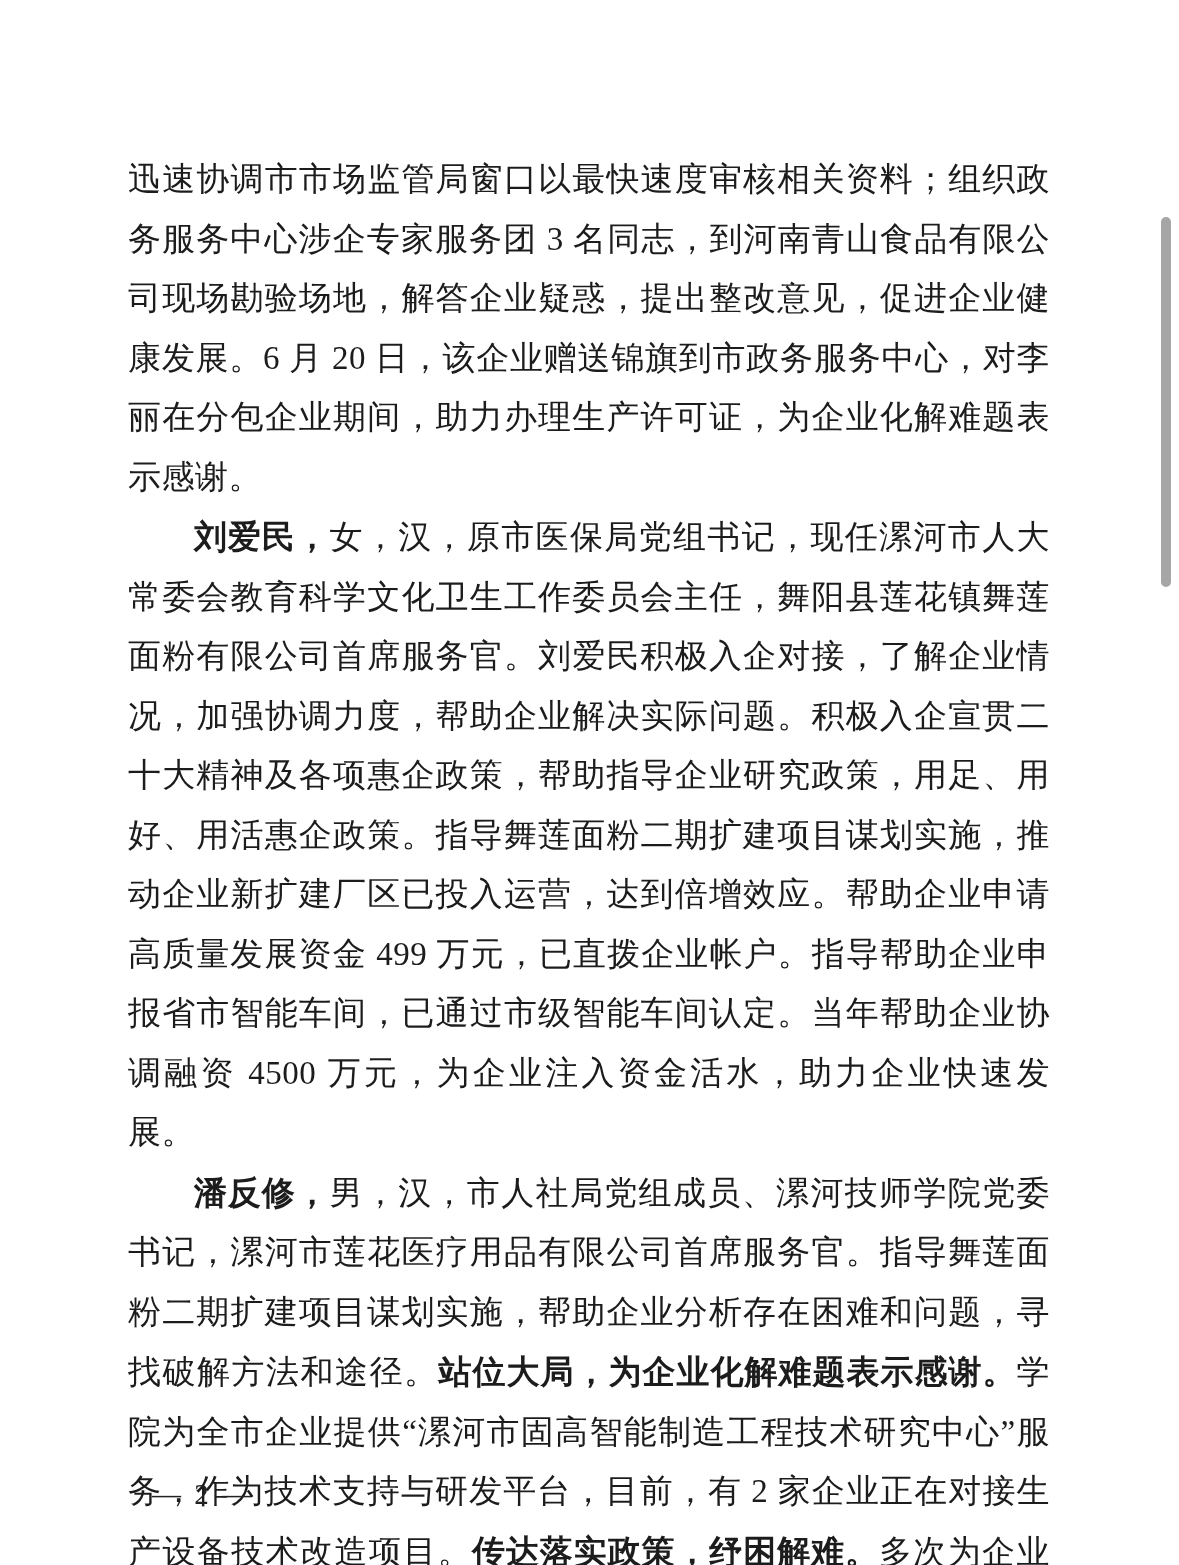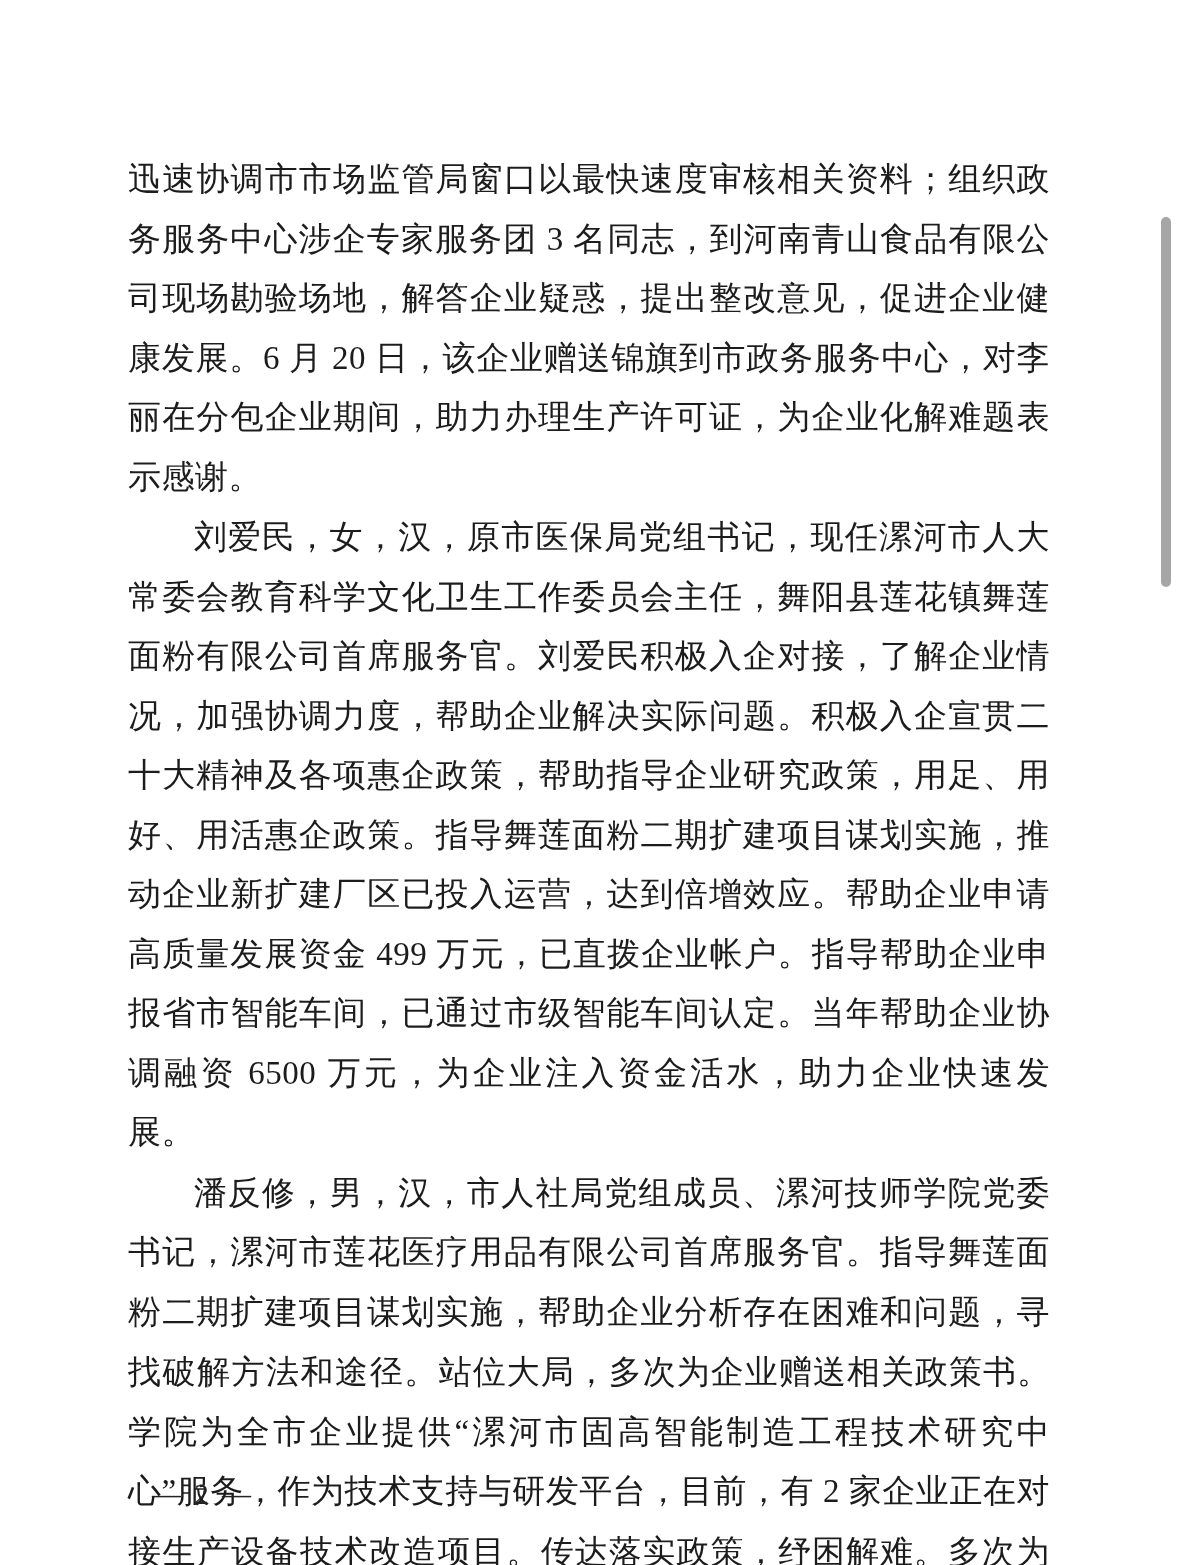--- a/index.html
+++ b/index.html
@@ -34,21 +34,21 @@
     letter-spacing: 0.5px;
   }
   .para {
     margin: 0;
     padding: 0;
   }
   .para.indent {
     text-indent: 2em;
   }
   .bold {
-    font-weight: 400;
+    font-weight: 700;
     font-family: "Liberation Sans", "DejaVu Sans", sans-serif;
     letter-spacing: 0;
   }
   .page-number {
     position: absolute;
     left: 152px;
     top: 1478px;
     font-size: 29px;
     letter-spacing: 3px;
     color: #222222;
@@ -63,21 +63,21 @@
     background: #a6a6a6;
   }
 </style>
 </head>
 <body>
 
 <div class="page-canvas" style="background: rgb(255, 255, 255);">
 
   <div class="doc-text" style="color: rgb(28, 28, 28);">
       <p class="para"><span>迅速协调市市场监管局窗口以最快速度审核相关资料；组织政务服务中心涉企专家服务团 3 名同志，到河南青山食品有限公司现场勘验场地，解答企业疑惑，提出整改意见，促进企业健康发展。6 月 20 日，该企业赠送锦旗到市政务服务中心，对李丽在分包企业期间，助力办理生产许可证，为企业化解难题表示感谢。</span></p>
-      <p class="para indent"><span class="bold">刘爱民，</span><span>女，汉，原市医保局党组书记，现任漯河市人大常委会教育科学文化卫生工作委员会主任，舞阳县莲花镇舞莲面粉有限公司首席服务官。刘爱民积极入企对接，了解企业情况，加强协调力度，帮助企业解决实际问题。积极入企宣贯二十大精神及各项惠企政策，帮助指导企业研究政策，用足、用好、用活惠企政策。指导舞莲面粉二期扩建项目谋划实施，推动企业新扩建厂区已投入运营，达到倍增效应。帮助企业申请高质量发展资金 499 万元，已直拨企业帐户。指导帮助企业申报省市智能车间，已通过市级智能车间认定。当年帮助企业协调融资 6500 万元，为企业注入资金活水，助力企业快速发展。</span></p>
-      <p class="para indent"><span class="bold">潘反修，</span><span>男，汉，市人社局党组成员、漯河技师学院党委书记，漯河市莲花医疗用品有限公司首席服务官。指导舞莲面粉二期扩建项目谋划实施，帮助企业分析存在困难和问题，寻找破解方法和途径。</span><span class="bold">站位大局，多次为企业赠送相关政策书。</span><span>学院为全市企业提供“漯河市固高智能制造工程技术研究中心”服务，作为技术支持与研发平台，目前，有 2 家企业正在对接生产设备技术改造项目。</span><span class="bold">传达落实政策，纾困解难。</span><span>多次为企业赠送相关政策书</span></p>
+      <p class="para indent"><span class="bold">刘爱民，</span><span>女，汉，原市医保局党组书记，现任漯河市人大常委会教育科学文化卫生工作委员会主任，舞阳县莲花镇舞莲面粉有限公司首席服务官。刘爱民积极入企对接，了解企业情况，加强协调力度，帮助企业解决实际问题。积极入企宣贯二十大精神及各项惠企政策，帮助指导企业研究政策，用足、用好、用活惠企政策。指导舞莲面粉二期扩建项目谋划实施，推动企业新扩建厂区已投入运营，达到倍增效应。帮助企业申请高质量发展资金 499 万元，已直拨企业帐户。指导帮助企业申报省市智能车间，已通过市级智能车间认定。当年帮助企业协调融资 4500 万元，为企业注入资金活水，助力企业快速发展。</span></p>
+      <p class="para indent"><span class="bold">潘反修，</span><span>男，汉，市人社局党组成员、漯河技师学院党委书记，漯河市莲花医疗用品有限公司首席服务官。指导舞莲面粉二期扩建项目谋划实施，帮助企业分析存在困难和问题，寻找破解方法和途径。</span><span class="bold">站位大局，为企业化解难题表示感谢。</span><span>学院为全市企业提供“漯河市固高智能制造工程技术研究中心”服务，作为技术支持与研发平台，目前，有 2 家企业正在对接生产设备技术改造项目。</span><span class="bold">传达落实政策，纾困解难。</span><span>多次为企业赠送相关政策书</span></p>
     </div>
 
   <div class="page-number">— 2 —</div>
 
   <div class="scrollbar-thumb" style="background: rgb(166, 166, 166);"></div>
 
 </div>
 
 </body></html>

